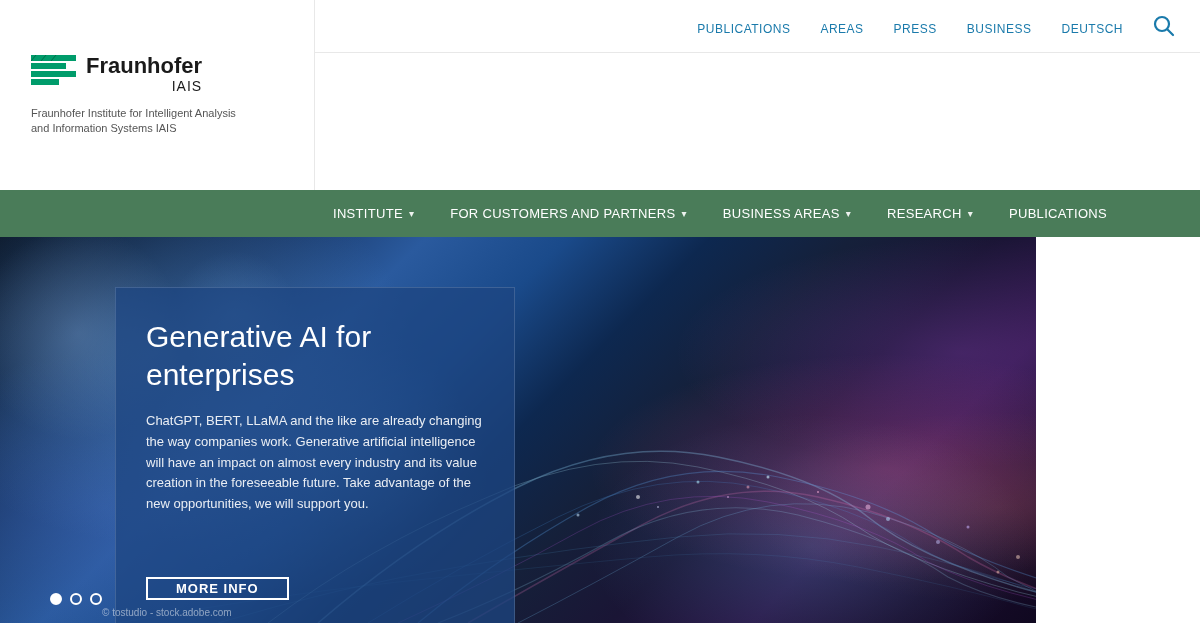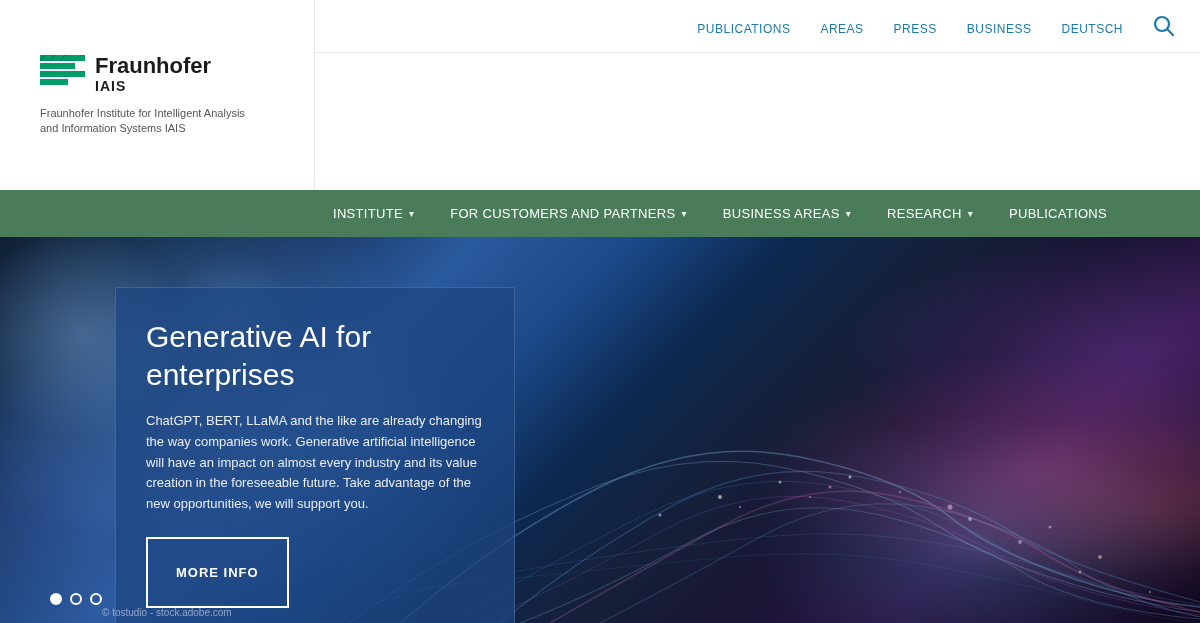--- a/index.html
+++ b/index.html
@@ -9,21 +9,21 @@
     .top-section {
       display: flex;
       height: 190px;
       background: #fff;
     }
 
     
     .sidebar {
       width: 315px;
       min-width: 315px;
-      padding: 20px 40px;
+      padding: 20px 31px;
       background: #fff;
       border-right: 1px solid #e8e8e8;
       display: flex;
       flex-direction: column;
       justify-content: center;
     }
     .logo-area {
       display: flex;
       align-items: center;
       margin-bottom: 12px;
@@ -39,23 +39,24 @@
       flex-direction: column;
     }
     .logo-fraunhofer {
       font-size: 22px;
       font-weight: bold;
       color: #1a1a1a;
       line-height: 1.1;
     }
     .logo-iais {
       font-size: 14px;
-      font-weight: bold;
+      font-weight: normal;
       color: #1a1a1a;
       letter-spacing: 1px;
+      text-align: right;
     }
     .institute-desc {
       font-size: 11px;
       color: #555;
       line-height: 1.4;
     }
 
     
     .top-nav {
       flex: 1;
@@ -117,21 +118,21 @@
     }
     .green-nav-item .chevron {
       margin-left: 6px;
       font-size: 10px;
       opacity: 0.9;
     }
 
     
     .hero {
       position: relative;
-      width: 1200px;
+      width: 1036px;
       height: 386px;
       overflow: hidden;
     }
     .hero-bg {
       position: absolute;
       inset: 0;
       background: linear-gradient(
         135deg,
         #0a1628 0%,
         #0d2140 10%,
@@ -205,24 +206,25 @@
       line-height: 1.6;
       margin-bottom: 22px;
     }
     .more-info-btn {
       display: inline-block;
       border: 2px solid #fff;
       color: #fff;
       font-size: 13px;
       font-weight: bold;
       letter-spacing: 1px;
-      padding: 26px 28px;
+      padding: 2px 28px;
       cursor: pointer;
       background: transparent;
       text-align: center;
+      margin-top: 40px;
     }
 
     
     .dots-indicator {
       position: absolute;
       bottom: 18px;
       left: 50px;
       display: flex;
       gap: 8px;
       align-items: center;

